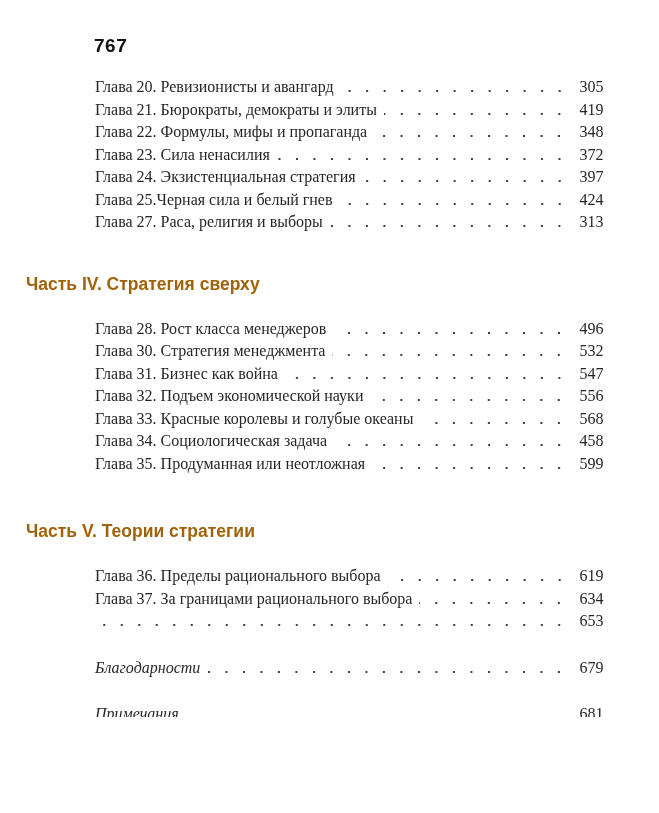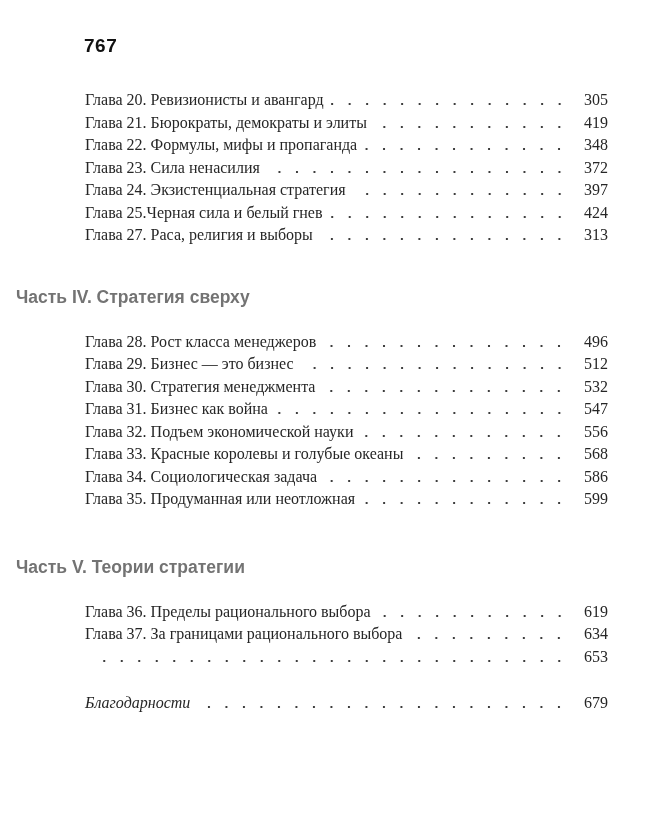--- a/index.html
+++ b/index.html
@@ -2,42 +2,42 @@
 <html><head>
 <meta charset="utf-8">
 <style>
   html,body { margin:0; padding:0; background:#ffffff; }
   .page {
     position: relative;
     width: 659px;
     height: 717px;
     background: #ffffff;
     box-sizing: border-box;
-    padding: 35px 51px 0 16px;
+    padding: 35px 51px 0 26px;
     font-family: "Liberation Serif", serif;
     color: #262626;
     overflow: hidden;
   }
   .page-number {
     font-family: "Liberation Sans", sans-serif;
     font-weight: 700;
     font-size: 19px;
     line-height: 22px;
     letter-spacing: 0.5px;
     color: #111111;
     margin-left: 68px;
   }
-  .toc { margin-top: 32px; }
+  .toc { margin-top: 19px; }
   .toc-section { }
   .part-heading {
     font-family: "Liberation Sans", sans-serif;
     font-weight: 700;
     font-size: 17.5px;
     line-height: 20px;
-    color: #737373;
+    color: #a16207;
     margin: 40px 0 24px 0;
   }
   .section-2 .part-heading { margin-top: 46px; }
   .toc-row {
     display: flex;
     margin-left: 69px;
     font-size: 16px;
     line-height: 22.5px;
     height: 22.5px;
   }
@@ -46,21 +46,21 @@
     flex: 1 1 auto;
     min-width: 8px;
     margin: 0 6px 0 7px;
     background-image: radial-gradient(circle, #3d3d3d 1.15px, transparent 1.55px);
     background-size: 17.5px 6px;
     background-repeat: repeat-x;
     background-position: right 1px bottom 4.5px;
   }
   .toc-row .pagenum {
     min-width: 33px;
-    text-align: right;
+    text-align: center;
     white-space: nowrap;
   }
   .section-3 .toc-row { margin-top: 24px; }
   .toc-row.italic .title,
   .toc-row.italic .pagenum { font-style: italic; }
   .toc-row.italic .pagenum { font-style: normal; }
 </style>
 </head>
 <body>
 
@@ -105,25 +105,20 @@
   </div>
       </div>
       <div class="toc-section section-1">
         <div class="part-heading">Часть IV. Стратегия сверху</div>
         <div class="toc-row">
     <span class="title">Глава 28. Рост класса менеджеров</span>
     <span class="leader"></span>
     <span class="pagenum">496</span>
   </div>
         <div class="toc-row">
-    <span class="title">Глава 29. Бизнес — это бизнес</span>
-    <span class="leader"></span>
-    <span class="pagenum">512</span>
-  </div>
-        <div class="toc-row">
     <span class="title">Глава 30. Стратегия менеджмента</span>
     <span class="leader"></span>
     <span class="pagenum">532</span>
   </div>
         <div class="toc-row">
     <span class="title">Глава 31. Бизнес как война</span>
     <span class="leader"></span>
     <span class="pagenum">547</span>
   </div>
         <div class="toc-row">
@@ -132,21 +127,21 @@
     <span class="pagenum">556</span>
   </div>
         <div class="toc-row">
     <span class="title">Глава 33. Красные королевы и голубые океаны</span>
     <span class="leader"></span>
     <span class="pagenum">568</span>
   </div>
         <div class="toc-row">
     <span class="title">Глава 34. Социологическая задача</span>
     <span class="leader"></span>
-    <span class="pagenum">586</span>
+    <span class="pagenum">458</span>
   </div>
         <div class="toc-row">
     <span class="title">Глава 35. Продуманная или неотложная</span>
     <span class="leader"></span>
     <span class="pagenum">599</span>
   </div>
       </div>
       <div class="toc-section section-2">
         <div class="part-heading">Часть V. Теории стратегии</div>
         <div class="toc-row">

